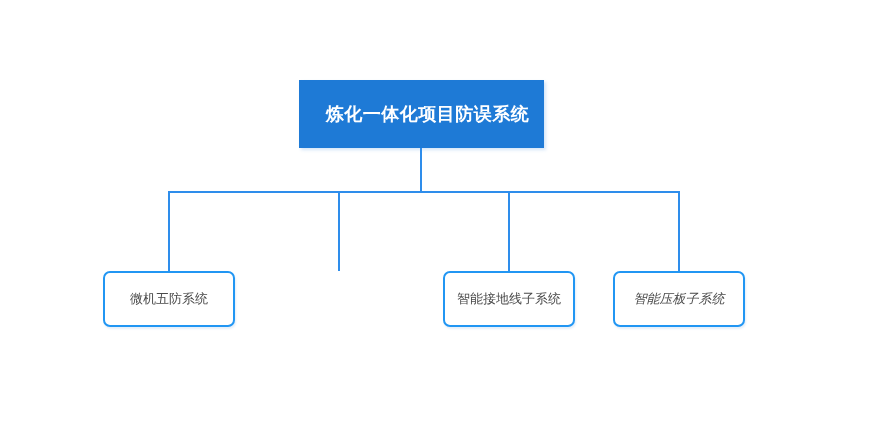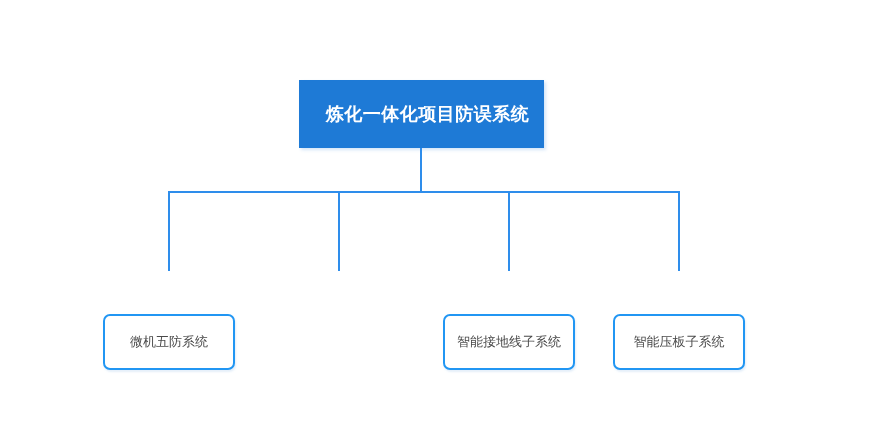--- a/index.html
+++ b/index.html
@@ -68,26 +68,25 @@
     border: 2px solid #2196f3;
     border-radius: 7px;
     box-sizing: border-box;
     display: flex;
     align-items: center;
     justify-content: center;
     color: #4a4a4a;
     font-size: 13px;
     text-align: center;
     box-shadow: 1px 2px 2px rgba(190, 215, 240, 0.4);
-    margin-top: 43px;
   }
   .child-1 { left: 103px; }
   .child-2 { left: 273px; }
   .child-3 { left: 443px; text-align: right; }
-  .child-4 { left: 613px; }
+  .child-4 { left: 613px; font-style: italic; }
   .node-label {
     display: block;
     pointer-events: none;
   }
 </style>
 </head>
 <body>
 
 <div class="canvas">
 

